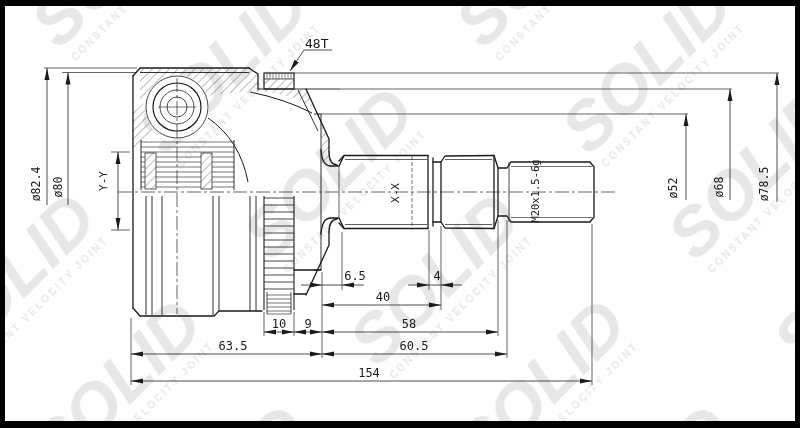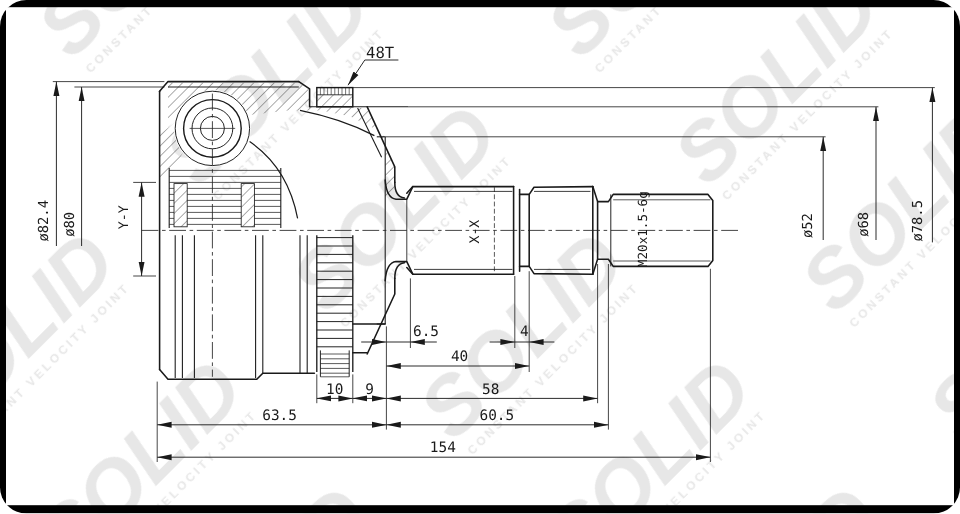--- a/index.html
+++ b/index.html
@@ -1,17 +1,17 @@
 <!DOCTYPE html>
 <html><head>
 <meta charset="utf-8">
 <style>
   html,body{margin:0;padding:0;background:#fff;}
   .stage{position:relative;width:800px;height:428px;background:#fff;overflow:hidden;
-         font-family:"DejaVu Sans Mono", monospace;border-radius:22px;}
+         font-family:"DejaVu Sans Mono", monospace;}
   svg{position:absolute;left:0;top:0;}
   .dimtxt{font-family:"DejaVu Sans Mono", monospace;fill:#1a1a1a;}
   .wm-big{font-family:"Liberation Sans", sans-serif;font-weight:bold;font-style:italic;}
   .wm-small{font-family:"Liberation Sans", sans-serif;font-weight:bold;letter-spacing:2.5px;}
 </style>
 </head>
 <body>
 
 <div class="stage">
 <svg width="800" height="428" viewBox="0 0 800 428">

